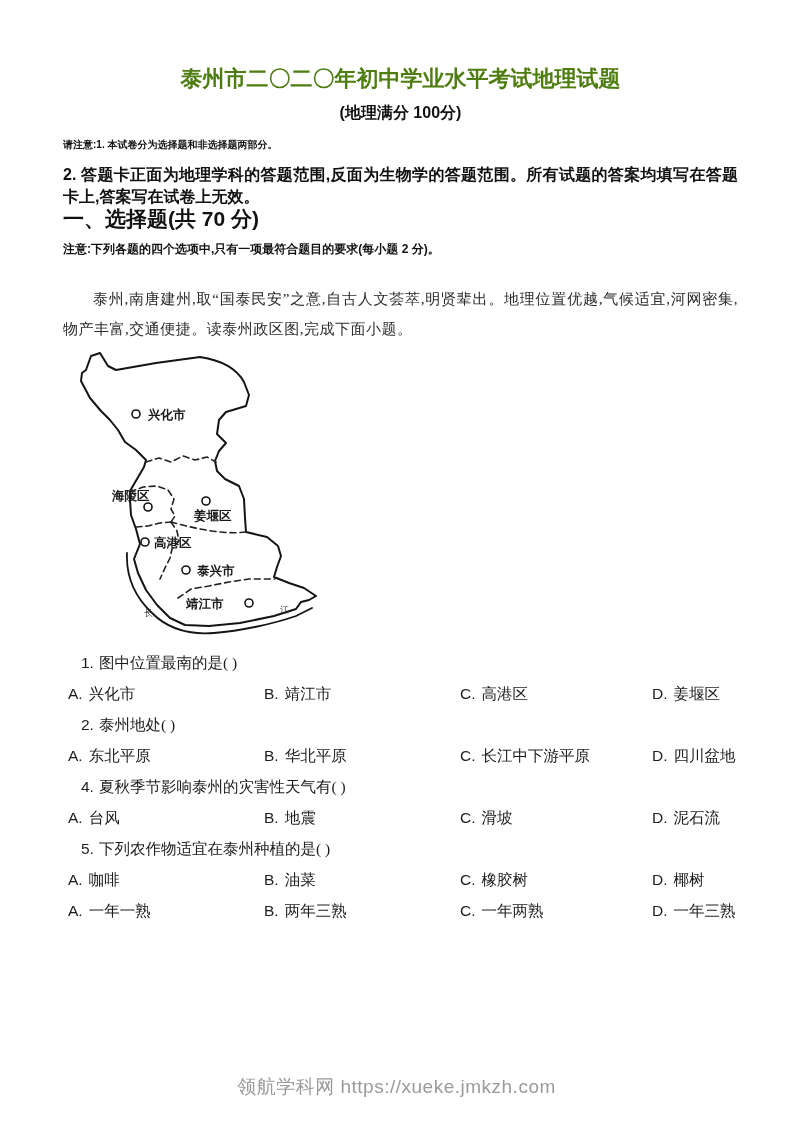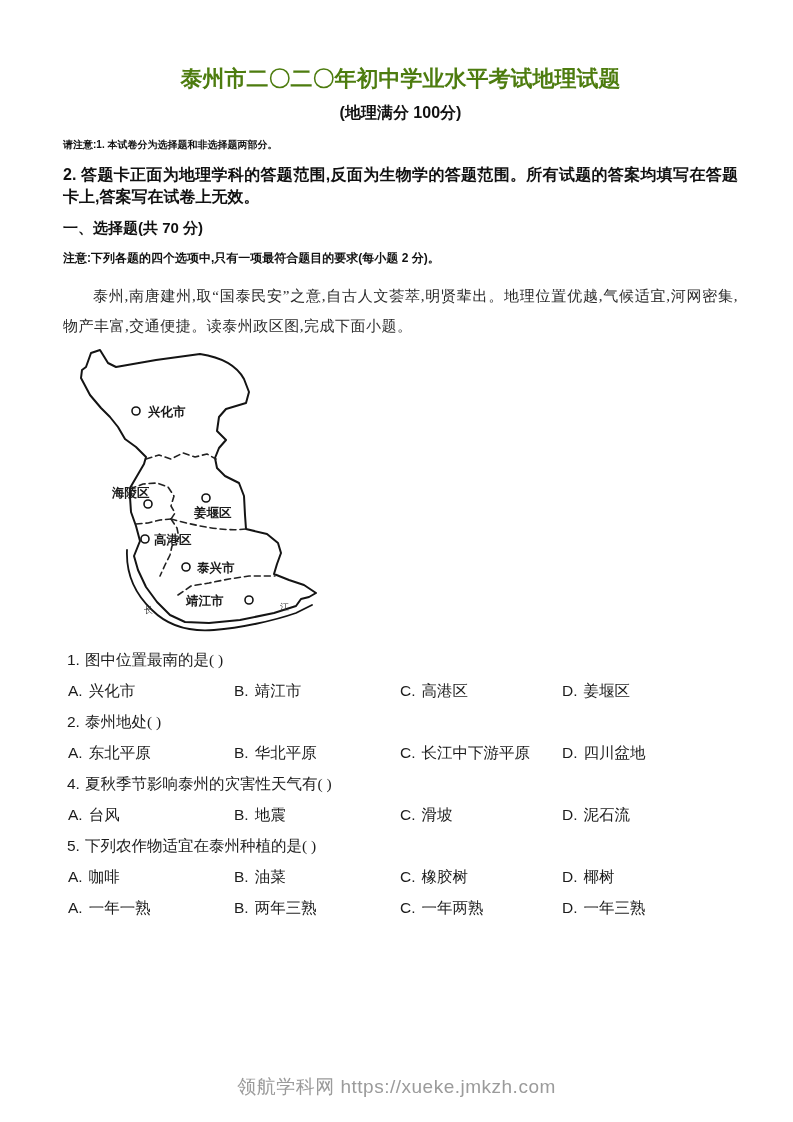--- a/index.html
+++ b/index.html
@@ -42,37 +42,37 @@
   .notice-2 {
     margin-top: 8px;
     font-family: "Liberation Sans", sans-serif;
     font-weight: 700;
     font-size: 16px;
     line-height: 22px;
     text-align: justify;
     color: #111;
   }
   .section-heading {
-    margin-top: 9px;
-    font-family: "Liberation Sans", sans-serif;
-    font-weight: 700;
-    font-size: 15px;
+    margin-top: 0;
+    font-family: "Liberation Sans", sans-serif;
+    font-weight: 700;
+    font-size: 21px;
     line-height: 22px;
     color: #111;
   }
   .section-note {
     margin-top: 8px;
     font-family: "Liberation Sans", sans-serif;
     font-weight: 700;
     font-size: 12px;
     line-height: 22px;
     color: #111;
   }
   .intro {
-    margin-top: 12px;
+    margin-top: 24px;
     font-size: 15px;
     line-height: 30px;
     text-indent: 2em;
     text-align: justify;
     color: #2a2a2a;
     letter-spacing: 0.5px;
   }
   .map-wrap {
     margin: 6px 0 0 5px;
     width: 322px; height: 292px;
@@ -80,32 +80,33 @@
   .map-wrap svg { display: block; }
   .map-outline { fill: none; stroke: #141414; stroke-width: 2; stroke-linejoin: round; stroke-linecap: round; }
   .map-river { fill: none; stroke: #141414; stroke-width: 1.8; stroke-linejoin: round; stroke-linecap: round; }
   .map-dash { fill: none; stroke: #222; stroke-width: 1.6; stroke-dasharray: 6 4; stroke-linejoin: round; stroke-linecap: round; }
   .map-marker { fill: #ffffff; stroke: #141414; stroke-width: 1.6; }
   .map-label { font-family: "Liberation Sans", sans-serif; font-size: 12.5px; font-weight: 600; fill: #1a1a1a; }
   .map-river-char { font-family: "Liberation Sans", sans-serif; font-size: 9px; fill: #333; }
 
   .q-block { }
   .q-line {
-    margin: 10px 4px;
+    margin: 10px 18px;
     font-size: 15.5px;
     line-height: 21px;
   }
   .q-num { font-family: "Liberation Sans", sans-serif; margin-right: 5px; }
   .opts {
     margin: 10px 0;
     display: grid;
     grid-template-columns: 166px 166px 162px 1fr;
     padding-left: 5px;
     font-size: 15.5px;
     line-height: 21px;
+    gap: 30px;
   }
   .opt-label { font-family: "Liberation Sans", sans-serif; margin-right: 6px; }
   .footer-watermark {
     position: absolute;
     left: 0; right: 0;
     top: 1074px;
     text-align: center;
     font-family: "Liberation Sans", sans-serif;
     font-size: 19px;
     color: #9b9b9b;

